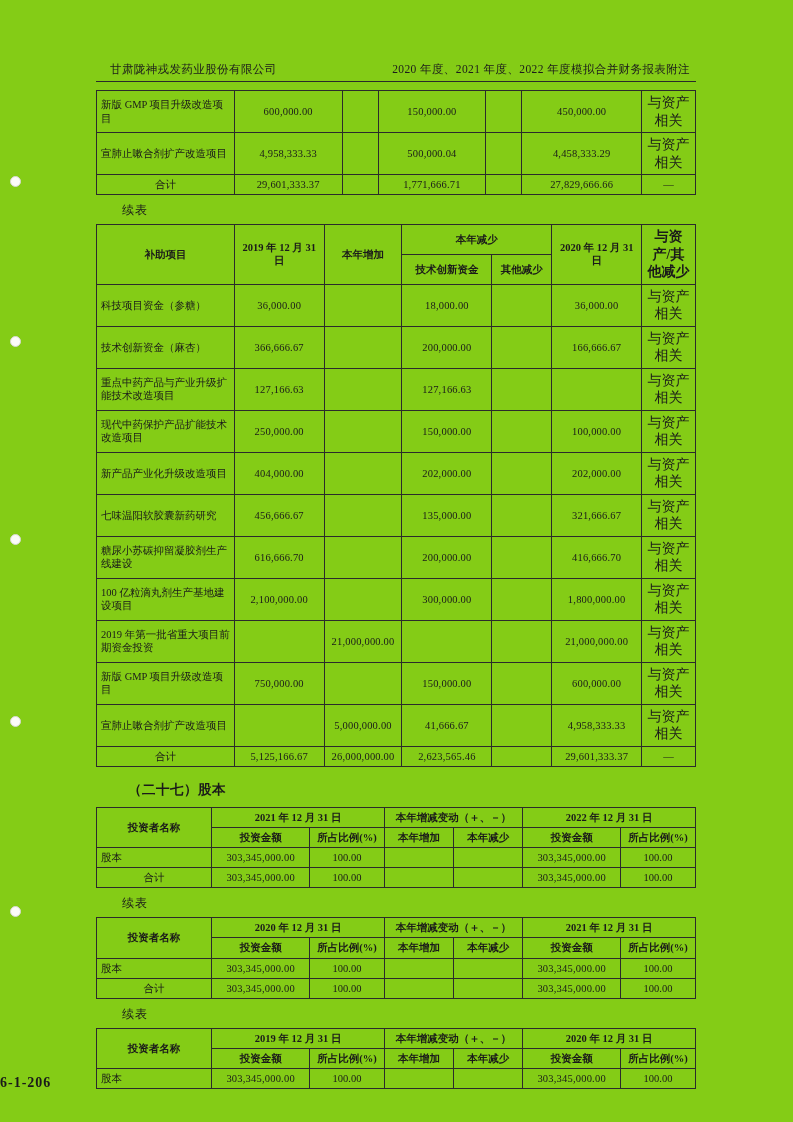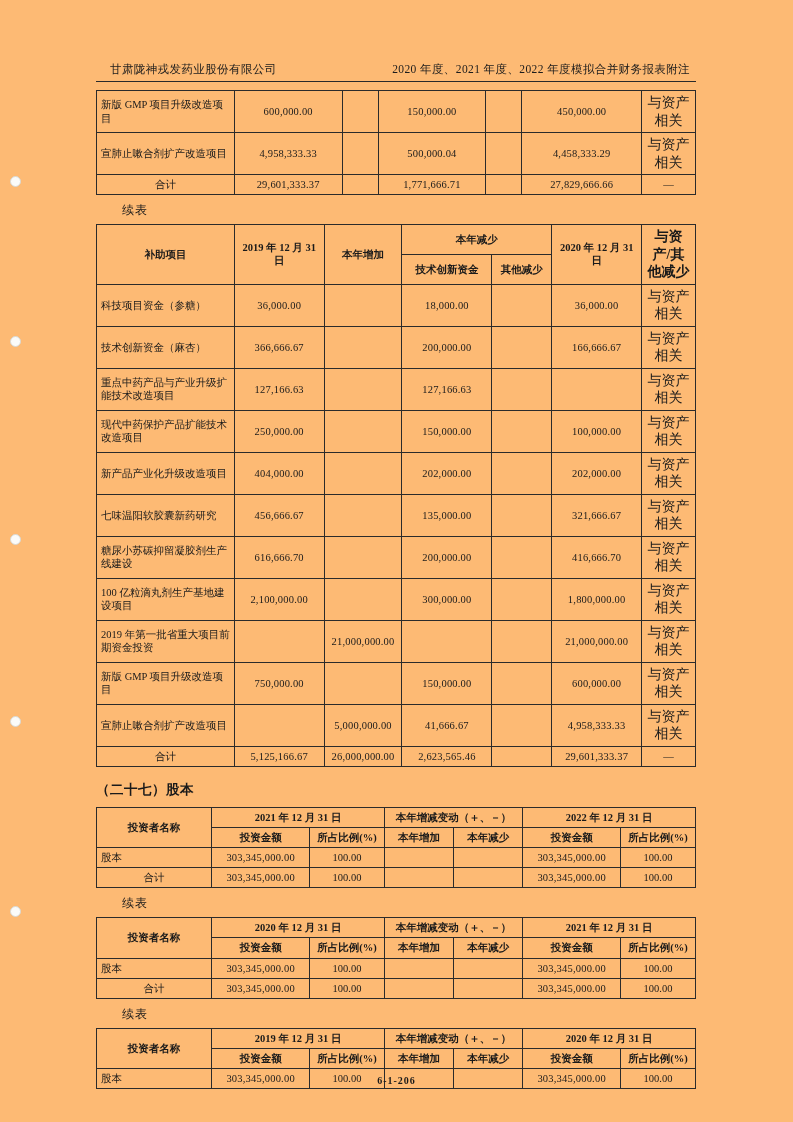--- a/index.html
+++ b/index.html
@@ -13,21 +13,21 @@
     font-family: "Liberation Serif", serif;
     color: #1a1a1a;
     position: relative;
     overflow: hidden;
   }
   .page {
     position: absolute;
     left: 0; top: 0;
     width: 793px;
     height: 1122px;
-    background: #fdba74;
+    background: #84cc16;
   }
   
   .punch {
     position: absolute;
     left: 10px;
     width: 9px; height: 9px;
     border: 1px solid #d8d8d4;
     border-radius: 50%;
     background: #fbfbf9;
   }
@@ -68,37 +68,37 @@
   .tbl-wrap { margin-top: 10px; }
   .tbl-wrap.first { margin-top: 8px; }
   .cont-label {
     font-size: 12px;
     margin: 7px 0 5px 26px;
     letter-spacing: 1px;
   }
   .section-title {
     font-size: 13.5px;
     font-weight: bold;
-    margin: 14px 0 8px 0;
+    margin: 14px 0 8px 32px;
     letter-spacing: .5px;
   }
   .small { font-size: 14px; }
   .pagenum {
     position: absolute;
     left: 0; right: 0;
     top: 1060px;
     text-align: center;
     font-size: 10.5px;
   }
   .pagenum2 {
     position: absolute;
     left: 0; right: 0;
     top: 1075px;
-    text-align: center;
-    font-size: 10px;
+    text-align: left;
+    font-size: 14px;
     font-weight: bold;
     letter-spacing: 1px;
   }
   .dash { letter-spacing: 0; }
 </style>
 </head>
 <body>
 
 <div class="page">
 

